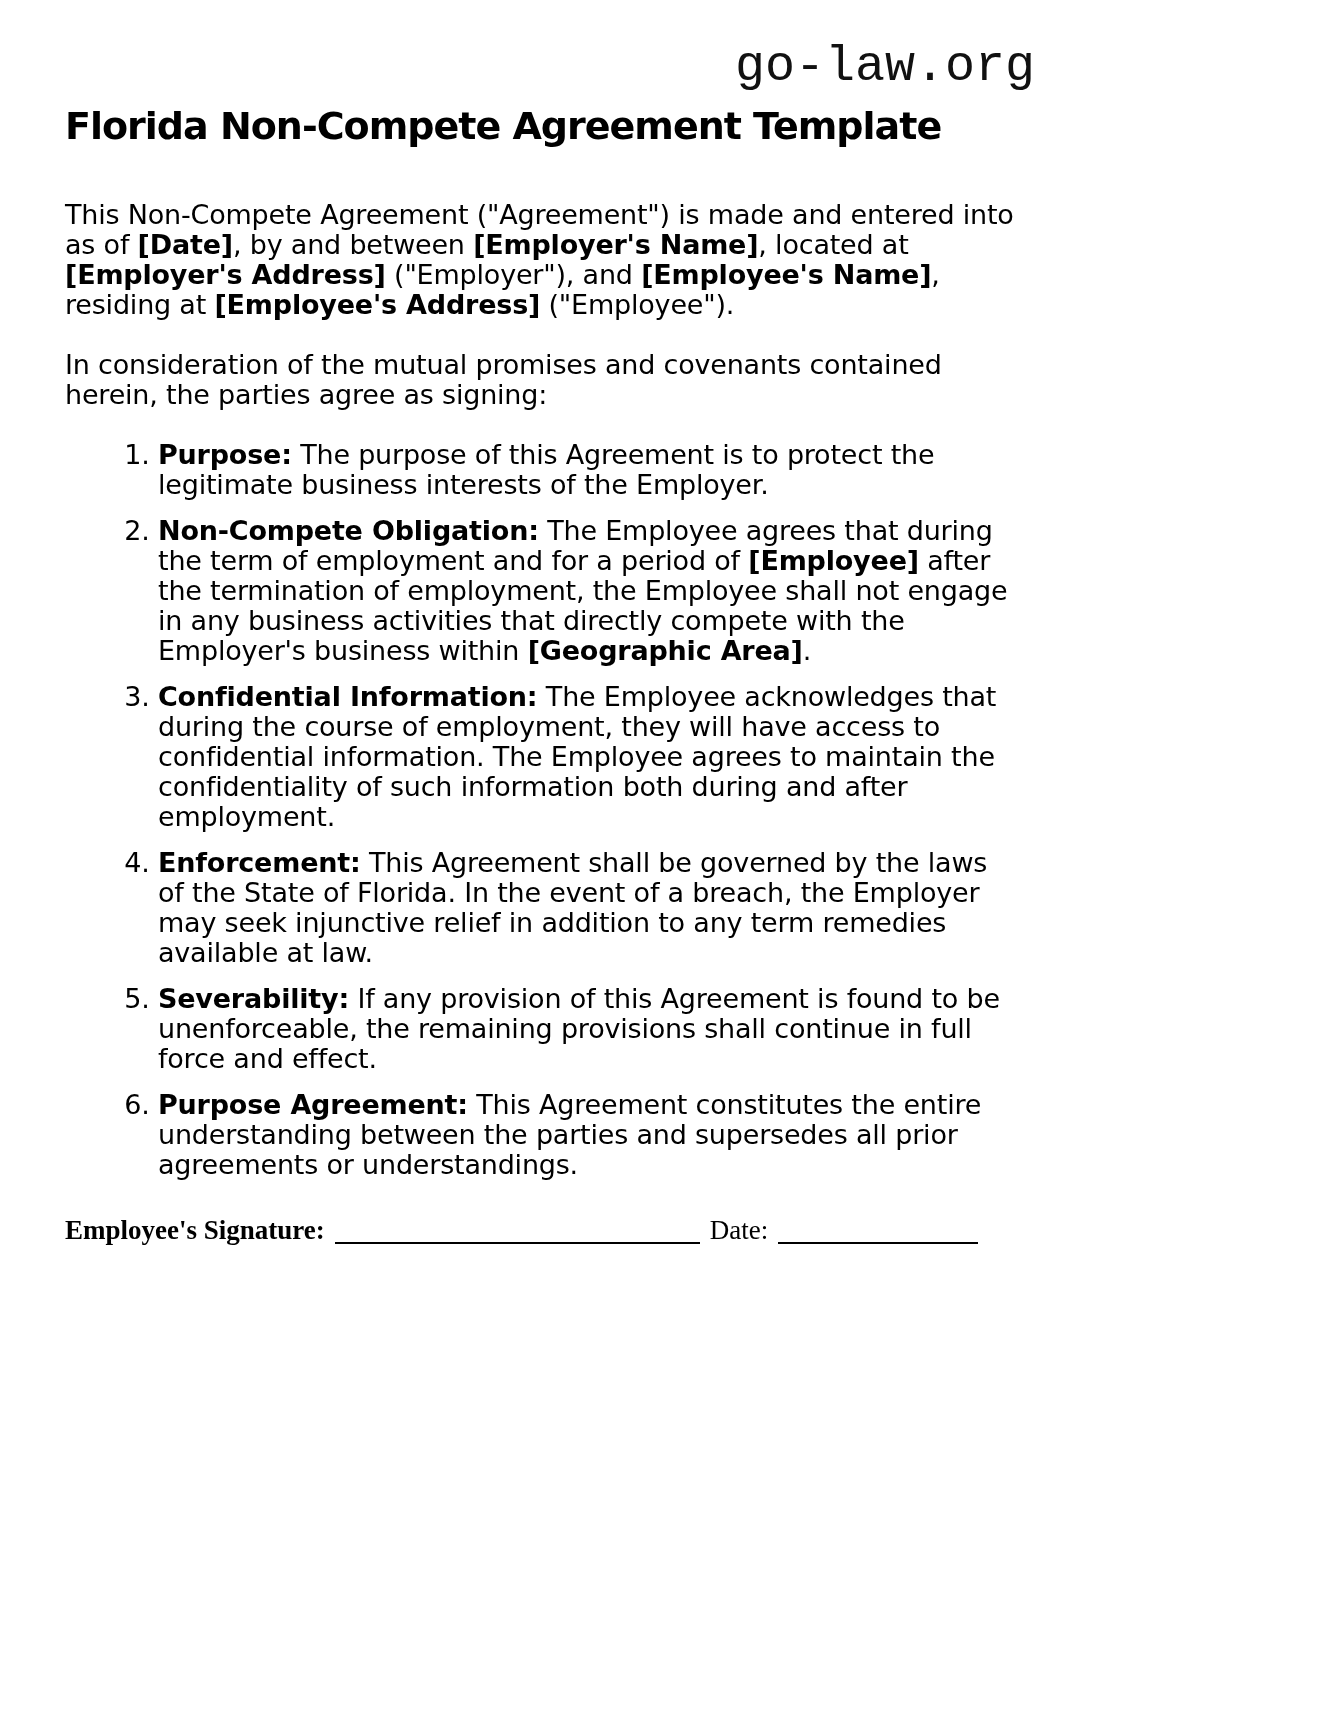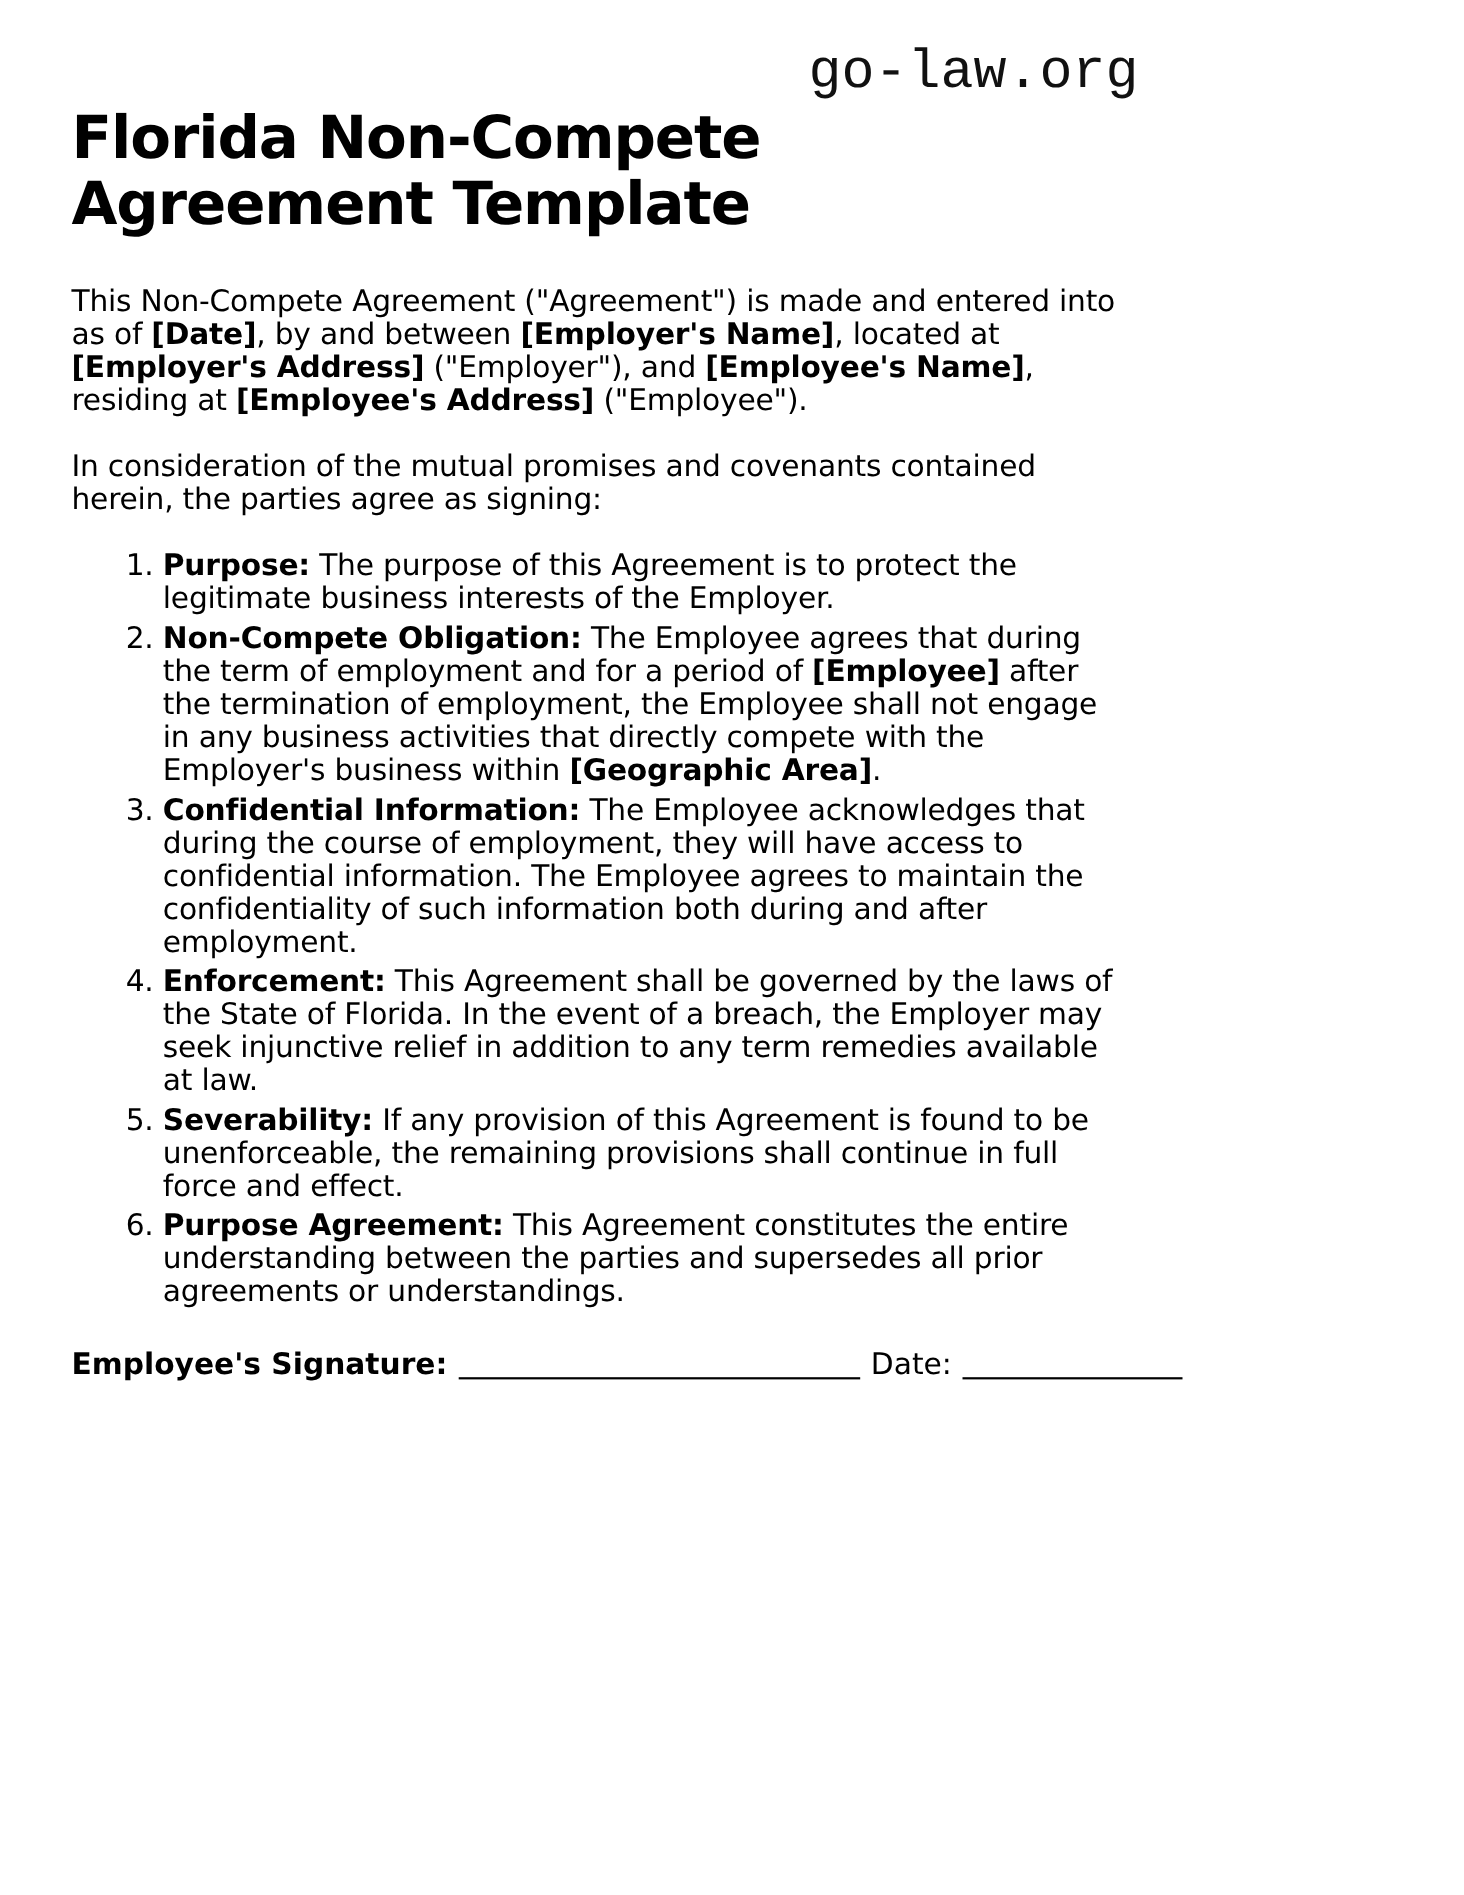--- a/index.html
+++ b/index.html
@@ -23,50 +23,50 @@
   .watermark {
     font-family: "Liberation Mono", "DejaVu Sans Mono", monospace;
     font-size: 50px;
     line-height: 1.15;
     text-align: right;
     font-weight: 400;
     color: #111111;
     white-space: nowrap;
   }
   h1.doc-title {
-    font-size: 54px;
+    font-size: 38px;
     line-height: 60px;
     font-weight: 700;
     letter-spacing: -1px;
     margin: 0 0 44px 0;
     max-width: 1100px;
     color: #000000;
   }
   .para, ol.clauses {
     font-size: 27px;
     line-height: 30px;
     max-width: 1190px;
     letter-spacing: -0.2px;
   }
   .para { margin: 30px 0; }
   .para:first-of-type { margin-top: 0; }
   ol.clauses {
     margin: 30px 0;
     padding-left: 77px;
   }
-  ol.clauses li { margin: 6px; padding: 0; }
+  ol.clauses li { margin: 16px; padding: 0; }
   strong, b { font-weight: 700; }
   .sig-row {
     font-size: 27px;
     line-height: 30px;
     margin: 0;
     white-space: nowrap;
   }
   .sig-row.first { margin-top: 40px; }
-  .sig-row.second { margin-top: 26px; }
+  .sig-row.second { margin-top: 26px; font-family: Liberation Serif, serif; }
   .blank {
     display: inline-block;
     border-bottom: 2px solid #000000;
     height: 1em;
     position: relative;
     top: 5px;
   }
   .blank.sig  { width: 365px; margin: 0 10px 0 10px; }
   .blank.date { width: 200px; margin: 0 0 0 10px; }
 </style>

